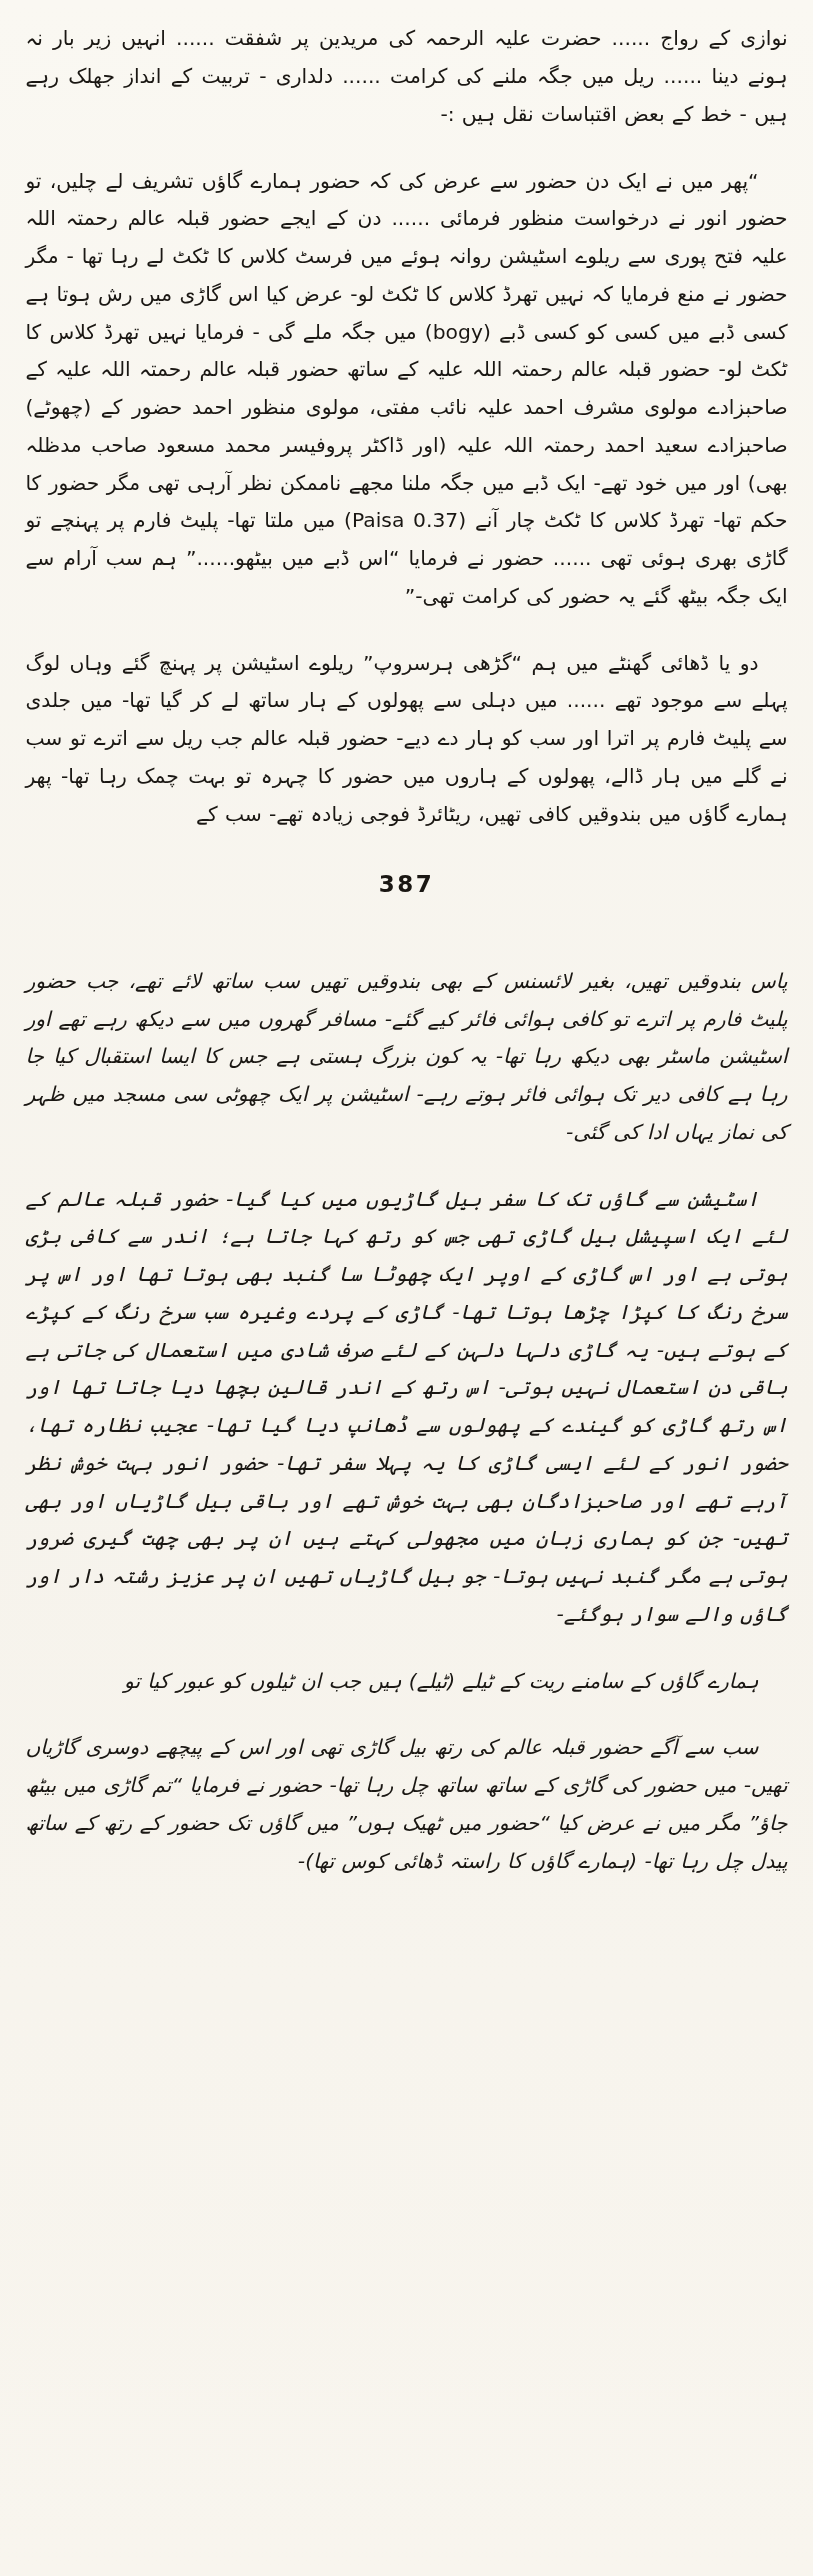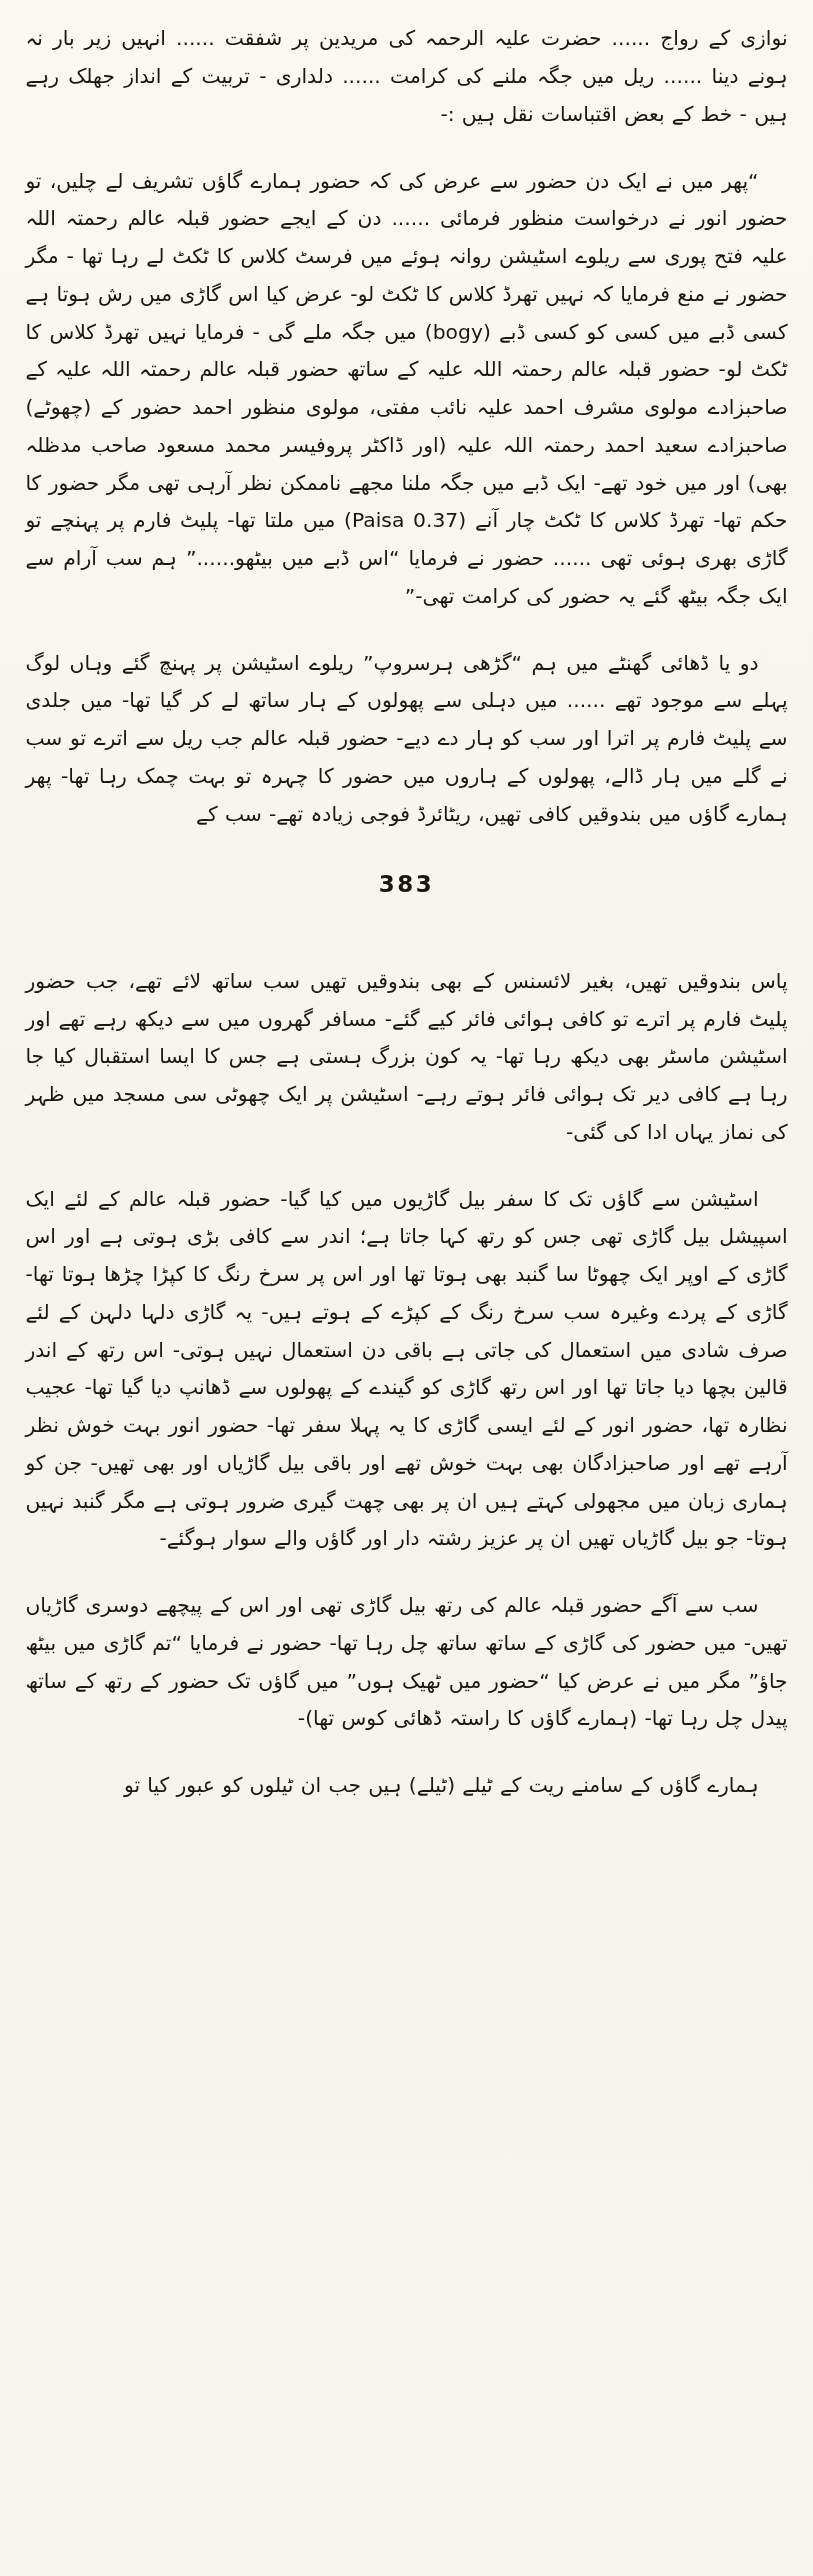--- a/index.html
+++ b/index.html
@@ -16,21 +16,21 @@
     width: 813px;
     height: 2576px;
     padding: 20.3px 25.4px 24px;
     display: flex;
     flex-direction: column;
     direction: rtl;
     background:
       linear-gradient(180deg, #faf8f2 0%, #f6f3ec 55%, #f8f5ee 100%);
   }
   .page { display: flex; flex-direction: column; }
-  .page.second { flex: 1; margin-top: 66px; }
+  .page.second { flex: 1; margin-top: 66px; font-style: italic; }
   .para {
     margin: 0 0 29px;
     font-size: 20.3px;
     line-height: 1.86;
     text-align: justify;
     text-align-last: right;
     text-indent: 29px;
     word-spacing: 0.8px;
   }
   .para.no-indent { text-indent: 0; }
@@ -45,25 +45,25 @@
 </style>
 </head>
 <body>
 
 <div class="scan">
 
   <section class="page">
     <p class="para no-indent">نوازی کے رواج ...... حضرت علیہ الرحمہ کی مریدین پر شفقت ...... انہیں زیر بار نہ ہونے دینا ...... ریل میں جگہ ملنے کی کرامت ...... دلداری - تربیت کے انداز جھلک رہے ہیں - خط کے بعض اقتباسات نقل ہیں :-</p>
     <p class="para">“پھر میں نے ایک دن حضور سے عرض کی کہ حضور ہمارے گاؤں تشریف لے چلیں، تو حضور انور نے درخواست منظور فرمائی ...... دن کے ایجے حضور قبلہ عالم رحمتہ اللہ علیہ فتح پوری سے ریلوے اسٹیشن روانہ ہوئے میں فرسٹ کلاس کا ٹکٹ لے رہا تھا - مگر حضور نے منع فرمایا کہ نہیں تھرڈ کلاس کا ٹکٹ لو- عرض کیا اس گاڑی میں رش ہوتا ہے کسی ڈبے میں کسی کو کسی ڈبے (bogy) میں جگہ ملے گی - فرمایا نہیں تھرڈ کلاس کا ٹکٹ لو- حضور قبلہ عالم رحمتہ اللہ علیہ کے ساتھ حضور قبلہ عالم رحمتہ اللہ علیہ کے صاحبزادے مولوی مشرف احمد علیہ نائب مفتی، مولوی منظور احمد حضور کے (چھوٹے) صاحبزادے سعید احمد رحمتہ اللہ علیہ (اور ڈاکٹر پروفیسر محمد مسعود صاحب مدظلہ بھی) اور میں خود تھے- ایک ڈبے میں جگہ ملنا مجھے ناممکن نظر آرہی تھی مگر حضور کا حکم تھا- تھرڈ کلاس کا ٹکٹ چار آنے (0.37 Paisa) میں ملتا تھا- پلیٹ فارم پر پہنچے تو گاڑی بھری ہوئی تھی ...... حضور نے فرمایا “اس ڈبے میں بیٹھو......” ہم سب آرام سے ایک جگہ بیٹھ گئے یہ حضور کی کرامت تھی-”</p>
     <p class="para">دو یا ڈھائی گھنٹے میں ہم “گڑھی ہرسروپ” ریلوے اسٹیشن پر پہنچ گئے وہاں لوگ پہلے سے موجود تھے ...... میں دہلی سے پھولوں کے ہار ساتھ لے کر گیا تھا- میں جلدی سے پلیٹ فارم پر اترا اور سب کو ہار دے دیے- حضور قبلہ عالم جب ریل سے اترے تو سب نے گلے میں ہار ڈالے، پھولوں کے ہاروں میں حضور کا چہرہ تو بہت چمک رہا تھا- پھر ہمارے گاؤں میں بندوقیں کافی تھیں، ریٹائرڈ فوجی زیادہ تھے- سب کے</p>
-    <div class="page-num">383</div>
+    <div class="page-num">387</div>
   </section>
 
   <section class="page second">
     <p class="para no-indent">پاس بندوقیں تھیں، بغیر لائسنس کے بھی بندوقیں تھیں سب ساتھ لائے تھے، جب حضور پلیٹ فارم پر اترے تو کافی ہوائی فائر کیے گئے- مسافر گھروں میں سے دیکھ رہے تھے اور اسٹیشن ماسٹر بھی دیکھ رہا تھا- یہ کون بزرگ ہستی ہے جس کا ایسا استقبال کیا جا رہا ہے کافی دیر تک ہوائی فائر ہوتے رہے- اسٹیشن پر ایک چھوٹی سی مسجد میں ظہر کی نماز یہاں ادا کی گئی-</p>
     <p class="para">اسٹیشن سے گاؤں تک کا سفر بیل گاڑیوں میں کیا گیا- حضور قبلہ عالم کے لئے ایک اسپیشل بیل گاڑی تھی جس کو رتھ کہا جاتا ہے؛ اندر سے کافی بڑی ہوتی ہے اور اس گاڑی کے اوپر ایک چھوٹا سا گنبد بھی ہوتا تھا اور اس پر سرخ رنگ کا کپڑا چڑھا ہوتا تھا- گاڑی کے پردے وغیرہ سب سرخ رنگ کے کپڑے کے ہوتے ہیں- یہ گاڑی دلہا دلہن کے لئے صرف شادی میں استعمال کی جاتی ہے باقی دن استعمال نہیں ہوتی- اس رتھ کے اندر قالین بچھا دیا جاتا تھا اور اس رتھ گاڑی کو گیندے کے پھولوں سے ڈھانپ دیا گیا تھا- عجیب نظارہ تھا، حضور انور کے لئے ایسی گاڑی کا یہ پہلا سفر تھا- حضور انور بہت خوش نظر آرہے تھے اور صاحبزادگان بھی بہت خوش تھے اور باقی بیل گاڑیاں اور بھی تھیں- جن کو ہماری زبان میں مجھولی کہتے ہیں ان پر بھی چھت گیری ضرور ہوتی ہے مگر گنبد نہیں ہوتا- جو بیل گاڑیاں تھیں ان پر عزیز رشتہ دار اور گاؤں والے سوار ہوگئے-</p>
+    <p class="para">ہمارے گاؤں کے سامنے ریت کے ٹیلے (ٹیلے) ہیں جب ان ٹیلوں کو عبور کیا تو</p>
     <p class="para">سب سے آگے حضور قبلہ عالم کی رتھ بیل گاڑی تھی اور اس کے پیچھے دوسری گاڑیاں تھیں- میں حضور کی گاڑی کے ساتھ ساتھ چل رہا تھا- حضور نے فرمایا “تم گاڑی میں بیٹھ جاؤ” مگر میں نے عرض کیا “حضور میں ٹھیک ہوں” میں گاؤں تک حضور کے رتھ کے ساتھ پیدل چل رہا تھا- (ہمارے گاؤں کا راستہ ڈھائی کوس تھا)-</p>
-    <p class="para">ہمارے گاؤں کے سامنے ریت کے ٹیلے (ٹیلے) ہیں جب ان ٹیلوں کو عبور کیا تو</p>
     <div class="spacer"></div>
   </section>
 
 </div>
 
 
 </body></html>

